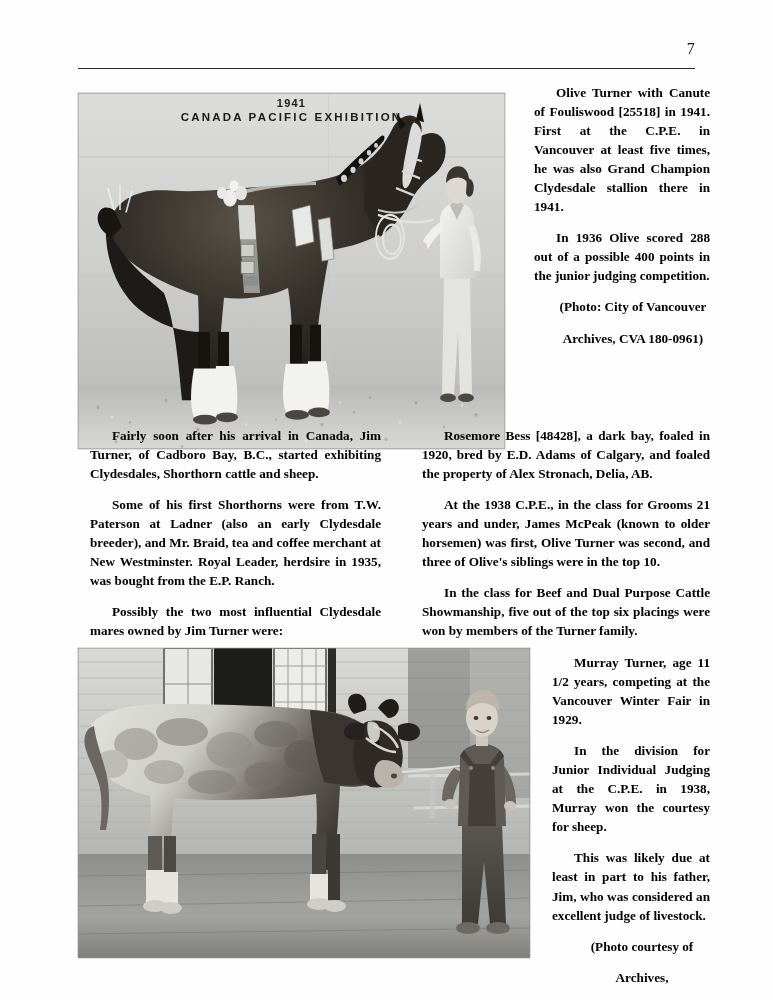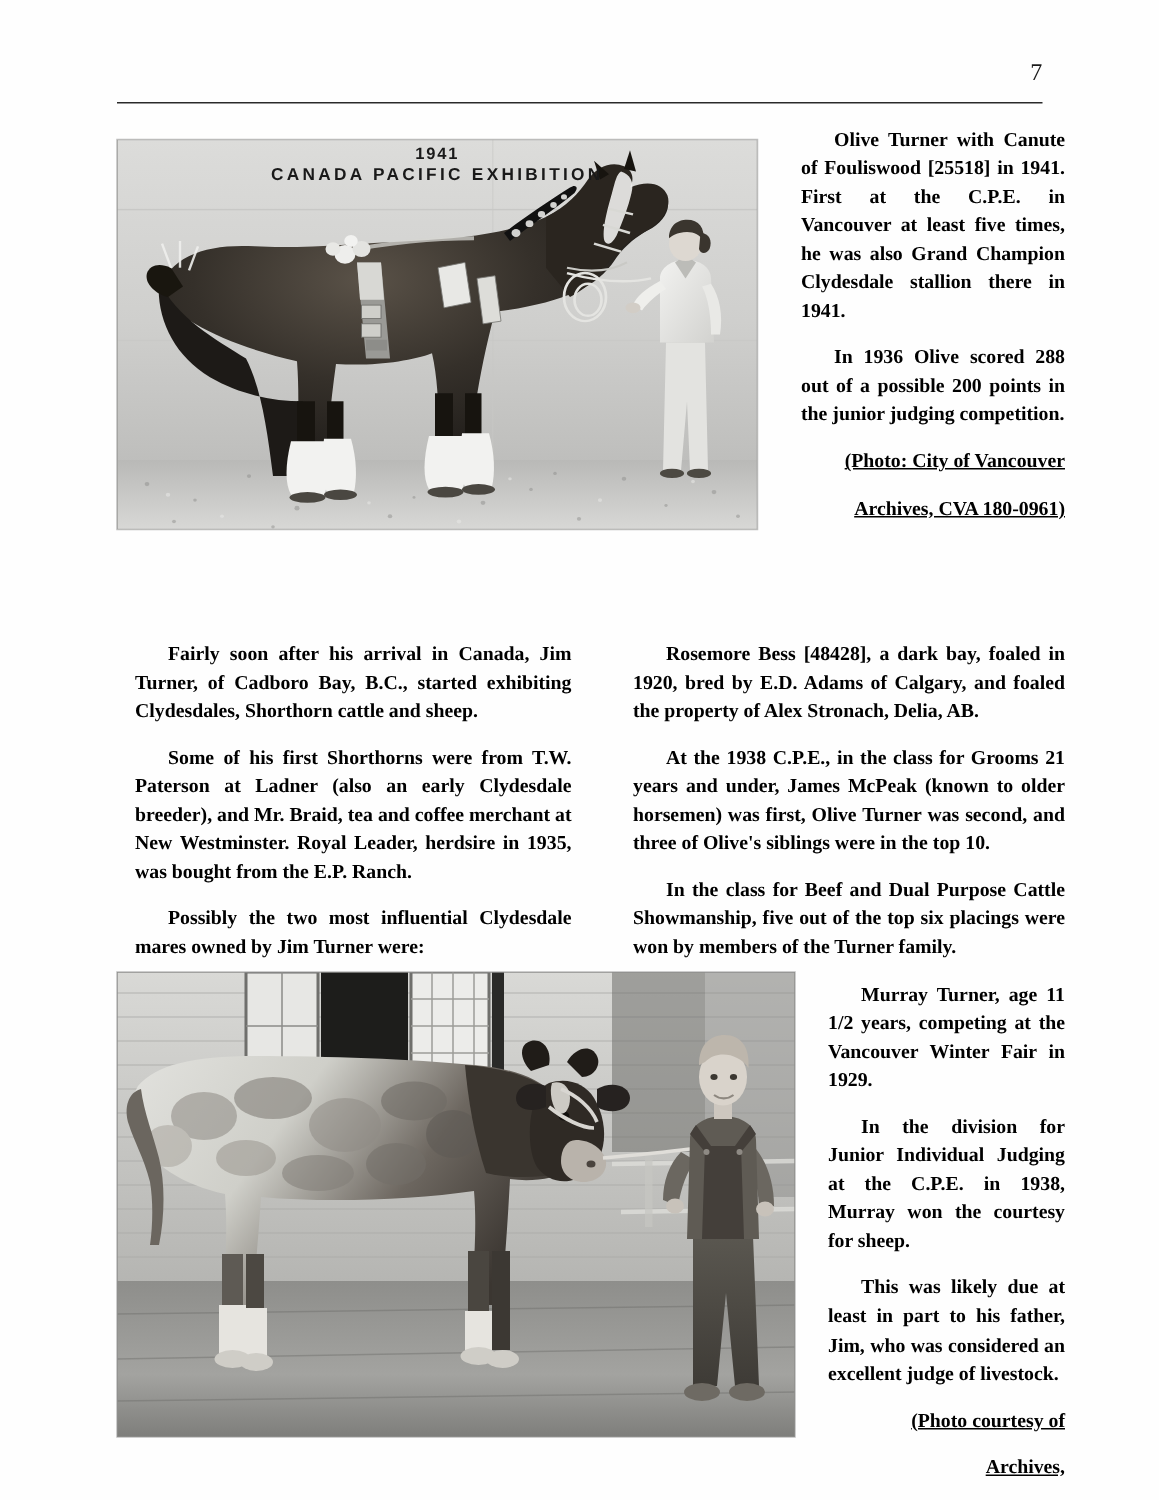--- a/index.html
+++ b/index.html
@@ -53,23 +53,22 @@
     hyphens: none;
   }
   .col p {
     margin: 12px;
     text-indent: 22px;
   }
   .col p:last-child { }
   
 
   .credit {
-    text-align: right;
+    text-align: center;
     text-indent: 0;
-    text-decoration: underline;
   }
 
   
   #caption-col {
     left: 522px;
     top: 71px;
     width: 200px;
   }
 
   
@@ -97,21 +96,21 @@
   .photo {
     position: absolute;
     overflow: hidden;
     background: #c9c9c9;
     box-shadow: 0 0 0 0.5px rgba(0,0,0,0.25);
   }
   #photo-top {
     left: 78px;
     top: 93px;
     width: 427px;
-    height: 260px;
+    height: 356px;
   }
   #photo-bottom {
     left: 78px;
     top: 648px;
     width: 452px;
     height: 310px;
   }
   .photo svg { display: block; width: 100%; height: 100%; }
 
   .banner-text {
@@ -309,21 +308,21 @@
       <rect x="0" y="0" width="427" height="292" fill="none" stroke="#9a9a98" stroke-width="1"></rect>
     </svg>
     <div class="banner-text">
       <div class="banner-year">1941</div>
       <div class="banner-name">CANADA PACIFIC EXHIBITION</div>
     </div>
   </div>
 
   <div class="col" id="caption-col">
     <p>Olive Turner with Canute of Fouliswood [25518] in 1941. First at the C.P.E. in Vancouver at least five times, he was also Grand Champion Clydesdale stallion there in 1941.</p>
-    <p>In 1936 Olive scored 288 out of a possible 200 points in the junior judging competition.</p>
+    <p>In 1936 Olive scored 288 out of a possible 400 points in the junior judging competition.</p>
     <p class="credit">(Photo: City of Vancouver</p>
     <p class="credit">Archives, CVA 180-0961)</p>
   </div>
 
   <div class="col" id="body-left">
     <p>Fairly soon after his arrival in Canada, Jim Turner, of Cadboro Bay, B.C., started exhibiting Clydesdales, Shorthorn cattle and sheep.</p>
     <p>Some of his first Shorthorns were from T.W. Paterson at Ladner (also an early Clydesdale breeder), and Mr. Braid, tea and coffee merchant at New Westminster. Royal Leader, herdsire in 1935, was bought from the E.P. Ranch.</p>
     <p>Possibly the two most influential Clydesdale mares owned by Jim Turner were:</p>
   </div>
 

